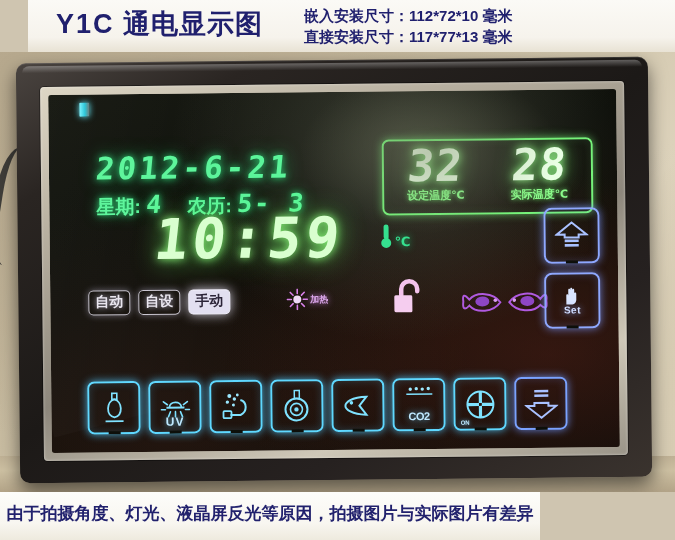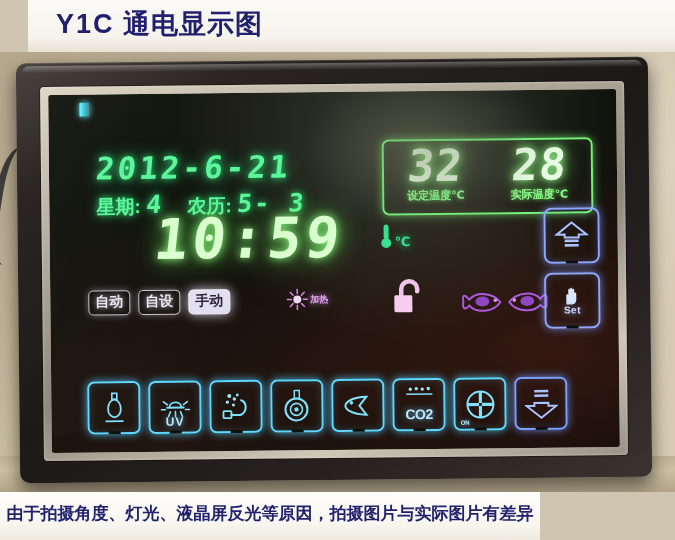--- a/index.html
+++ b/index.html
@@ -199,21 +199,21 @@
     width:49px;height:49px;border:2px solid #5fd8ff;border-radius:7px;
     box-shadow:0 0 9px rgba(80,200,255,.85), inset 0 0 8px rgba(80,200,255,.22);
     display:flex;align-items:center;justify-content:center;position:relative;
   }
   .ibtn.v{border-color:#7aa2ff;box-shadow:0 0 9px rgba(110,150,255,.85), inset 0 0 8px rgba(110,150,255,.22);}
   .ibtn .notch{
     position:absolute;left:50%;bottom:-2px;width:12px;height:3px;
     margin-left:-6px;background:#0d0f0a;
   }
   .co2txt{
-    font-size:14px;font-weight:bold;color:#bfe9ff;letter-spacing:-.5px;
+    font-size:11px;font-weight:bold;color:#bfe9ff;letter-spacing:-.5px;
     text-shadow:0 0 7px rgba(100,210,255,.95);
   }
   .uvtxt{
     font-size:12px;font-weight:bold;color:#bfe9ff;letter-spacing:1px;
     text-shadow:0 0 6px rgba(100,210,255,.95);
   }
   .ontxt{
     position:absolute;left:5px;bottom:3px;font-size:6px;font-weight:bold;
     color:#bfe9ff;text-shadow:0 0 4px rgba(100,210,255,.95);
   }
@@ -230,20 +230,22 @@
 </style>
 </head>
 <body>
 
 <div class="header">
   <div class="title">
     <span class="model">Y1C</span>
     <span>通电显示图</span>
   </div>
   <div class="dims">
+    <div>嵌入安装尺寸：112*72*10 毫米</div>
+    <div>直接安装尺寸：117*77*13 毫米</div>
   </div>
 </div>
 
 <div class="photo">
   <div class="cable"></div>
   <div class="deskline"></div>
 
   <div class="device">
     <div class="bezel-outer">
       <div class="bezel-top-hl"></div>

